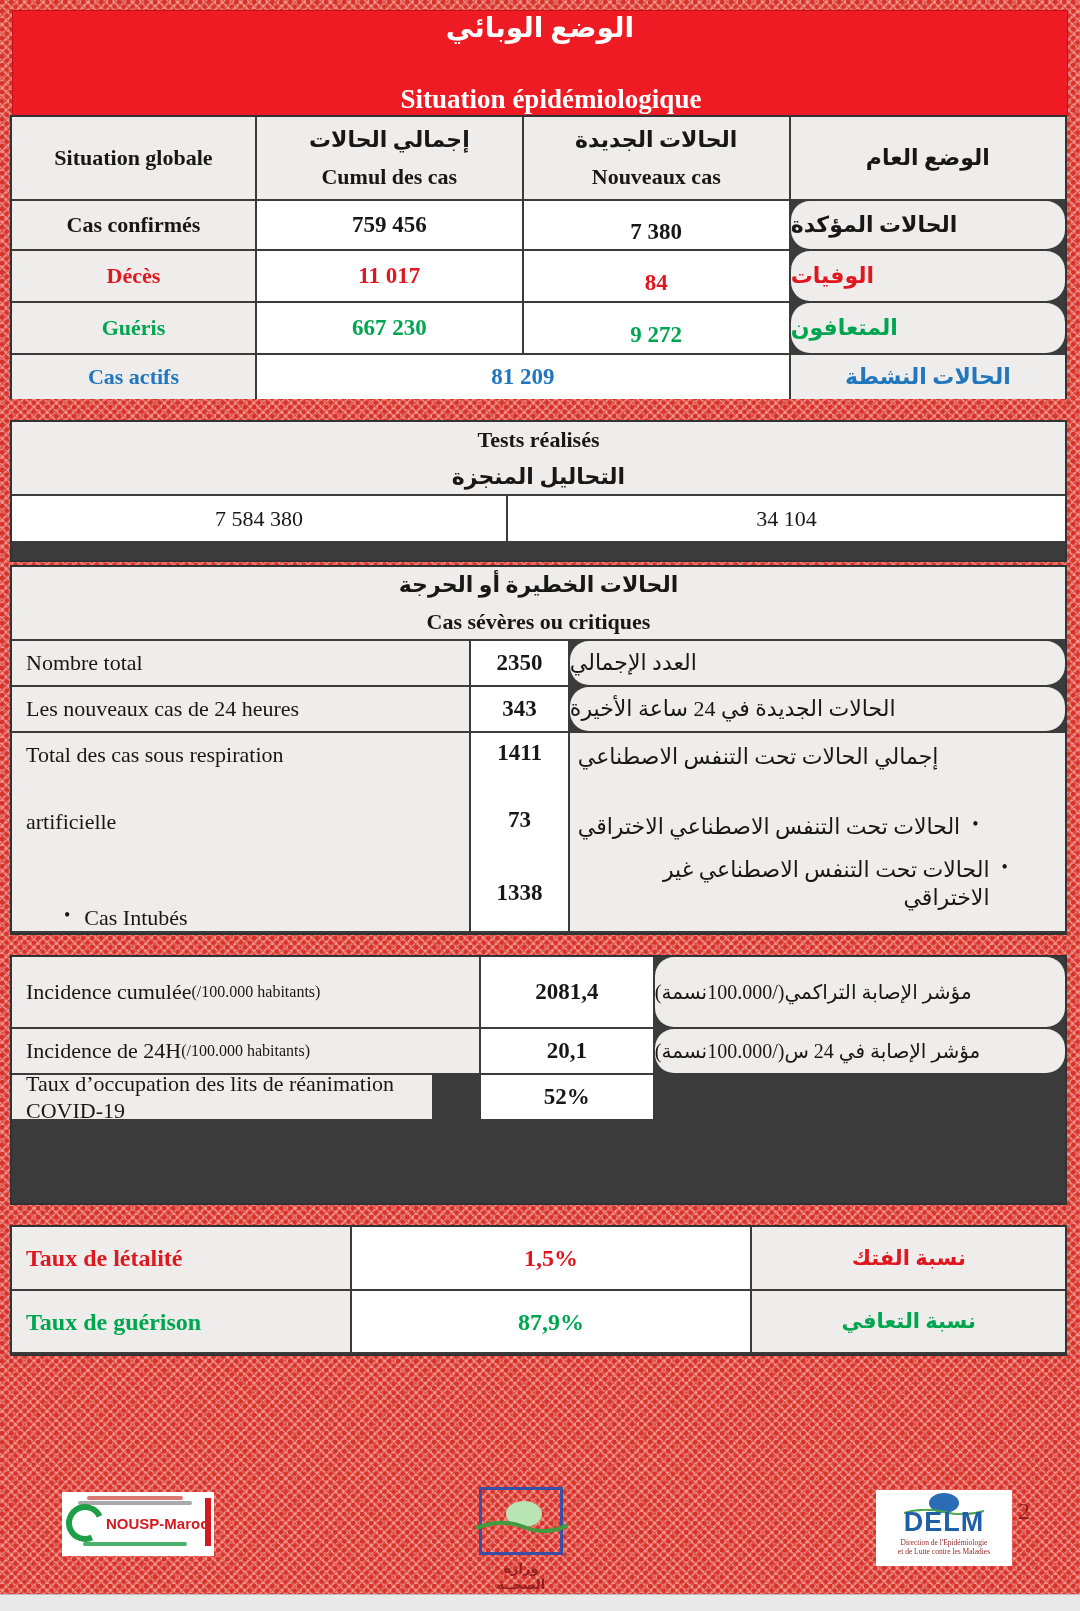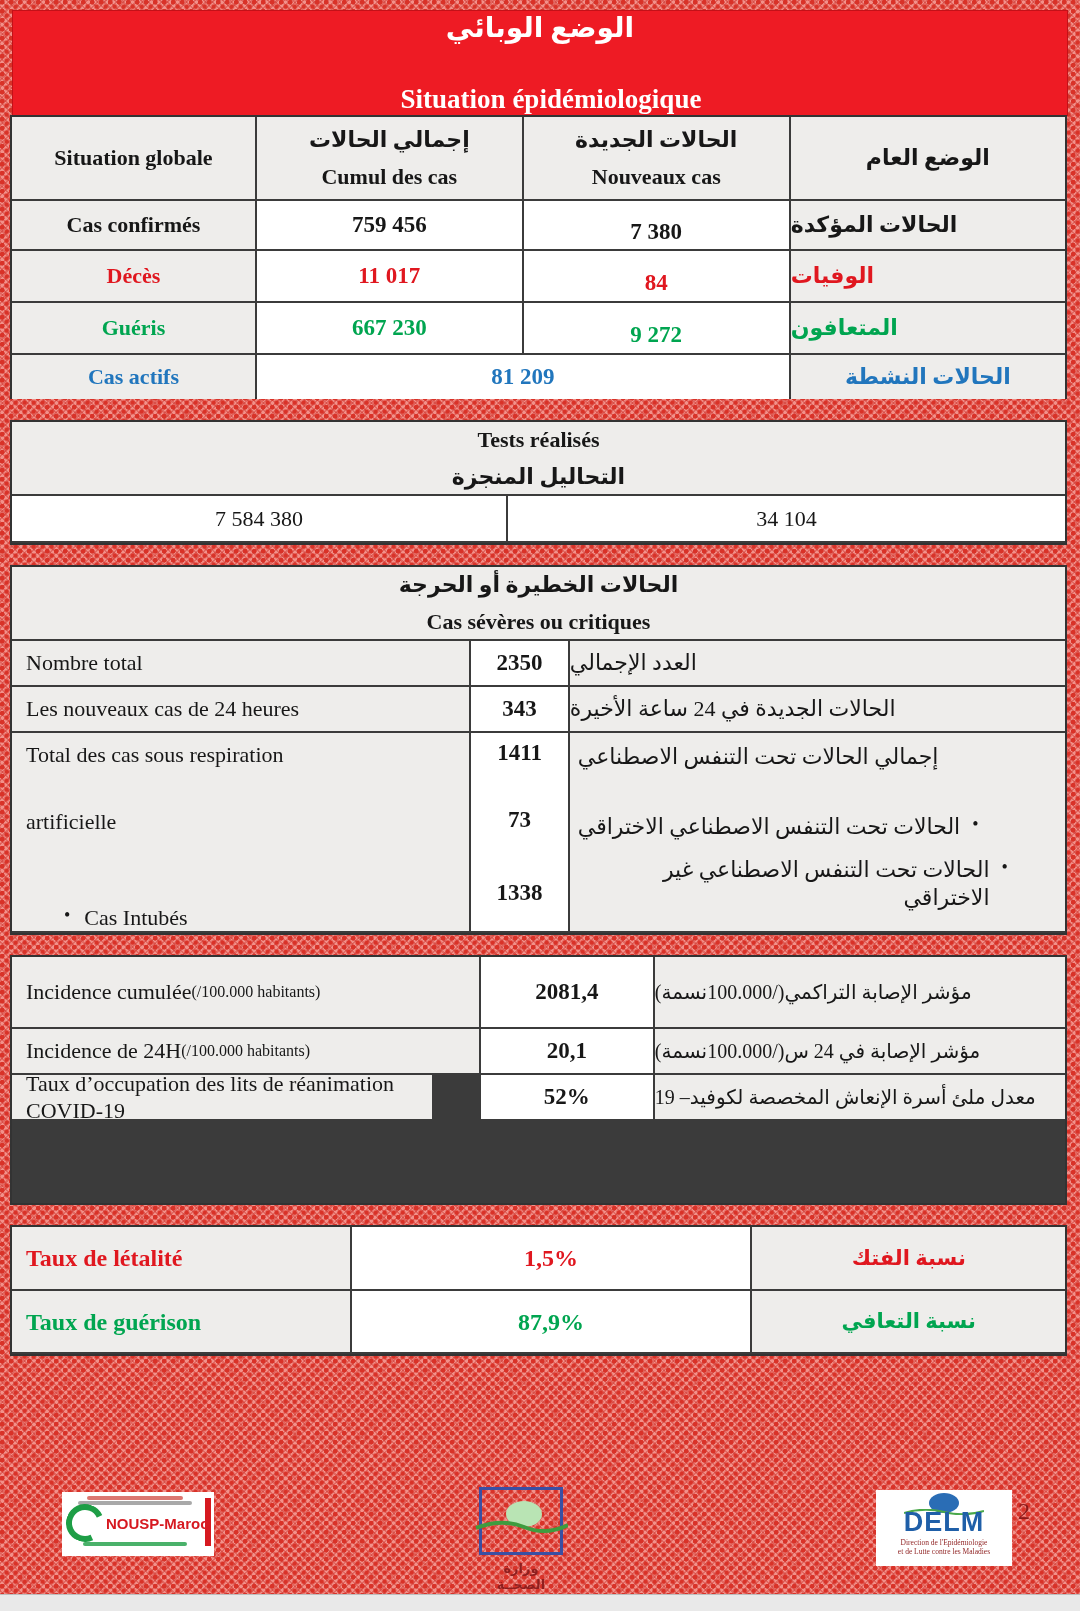--- a/index.html
+++ b/index.html
@@ -33,21 +33,21 @@
   .cell{
     background:#ffffff;display:flex;align-items:center;justify-content:center;
     font-size:22px;color:#171717;box-sizing:border-box;text-align:center;line-height:1.25;
   }
   .g{background:#eeedeb;}
   .b{font-weight:bold;}
   .span-all{grid-column:1 / -1;}
   .hdr2{flex-direction:column;}
   .hdr2 .l1{margin-bottom:10px;}
   .ar-cell{direction:rtl;}
-  .right{justify-content:flex-end;padding-right:26px;}
+  .right{justify-content:flex-end;padding-right:26px;border-radius:19px;}
   .left{justify-content:flex-start;padding-left:14px;text-align:left;}
   .small{font-size:16px;}
   .low{padding-top:14px;}
   .num{font-weight:bold;font-size:23px;}
   
   .col-cell{flex-direction:column;align-items:flex-start;justify-content:flex-start;padding:8px 6px 8px 14px;text-align:left;gap:39px;}
   .col-cell-ar{flex-direction:column;align-items:flex-end;justify-content:flex-start;padding:10px 16px 8px 8px;text-align:right;direction:rtl;}
   .col-cell-num{flex-direction:column;align-items:center;justify-content:flex-start;padding-top:6px;}
   .bullet-row{display:flex;margin-left:38px;}
   .bullet-row .bu{margin-right:14px;font-size:18px;}
@@ -110,21 +110,21 @@
     <div class="cell g b" style="color: rgb(0, 165, 80);">Guéris</div>
     <div class="cell num" style="color: rgb(0, 165, 80);">667 230</div>
     <div class="cell num low" style="color: rgb(0, 165, 80);">9 272</div>
     <div class="cell g b ar-cell right" style="color: rgb(0, 165, 80);">المتعافون</div>
 
     <div class="cell g b" style="color: rgb(33, 118, 189);">Cas actifs</div>
     <div class="cell num" style="grid-column: 2 / 4; color: rgb(33, 118, 189);">81 209</div>
     <div class="cell g b ar-cell" style="color: rgb(33, 118, 189);">الحالات النشطة</div>
   </div>
 
-  <div class="tbl" style="top:420px;height:125px;grid-template-columns:47fr 53fr;grid-template-rows:72px 45px;">
+  <div class="tbl" style="top:420px;height:142px;grid-template-columns:47fr 53fr;grid-template-rows:72px 45px;">
     <div class="cell g b hdr2 span-all">
       <span class="l1">Tests réalisés</span>
       <span class="ar-cell">التحاليل المنجزة</span>
     </div>
     <div class="cell">7 584 380</div>
     <div class="cell">34 104</div>
   </div>
 
   <div class="tbl" style="top:565px;height:370px;grid-template-columns:43.6fr 9.2fr 47.2fr;grid-template-rows:72px 44px 44px 198px;">
     <div class="cell g b hdr2 span-all">
@@ -181,21 +181,20 @@
 
     <div class="cell g left">
       <span>Incidence de 24H</span>
         <span class="small">(/100.000 habitants)</span>
     </div>
     <div class="cell num">20,1</div>
     <div class="cell g ar-cell right" style="padding-right:16px;font-size:20px;">مؤشر الإصابة في 24 س(/100.000نسمة)</div>
 
     <div class="cell g left" style="max-width:420px;">Taux d’occupation des lits de réanimation COVID-19</div>
     <div class="cell num">52%</div>
-    <div class="cell g ar-cell right" style="padding-right:16px;font-size:20px;text-align:right;">معدل ملئ أسرة الإنعاش المخصصة لكوفيد– 19</div>
   </div>
 
   <div class="tbl" style="top:1225px;height:131px;grid-template-columns:32.2fr 38fr 29.8fr;grid-template-rows:62px 61px;">
     <div class="cell g b left" style="font-size: 24px; color: rgb(224, 23, 31);">Taux de létalité</div>
     <div class="cell b" style="font-size: 24px; color: rgb(224, 23, 31);">1,5%</div>
     <div class="cell g b ar-cell" style="font-size: 21px; color: rgb(224, 23, 31);">نسبة الفتك</div>
 
     <div class="cell g b left" style="font-size: 24px; color: rgb(0, 165, 80);">Taux de guérison</div>
     <div class="cell b" style="font-size: 24px; color: rgb(0, 165, 80);">87,9%</div>
     <div class="cell g b ar-cell" style="font-size: 21px; color: rgb(0, 165, 80);">نسبة التعافي</div>

